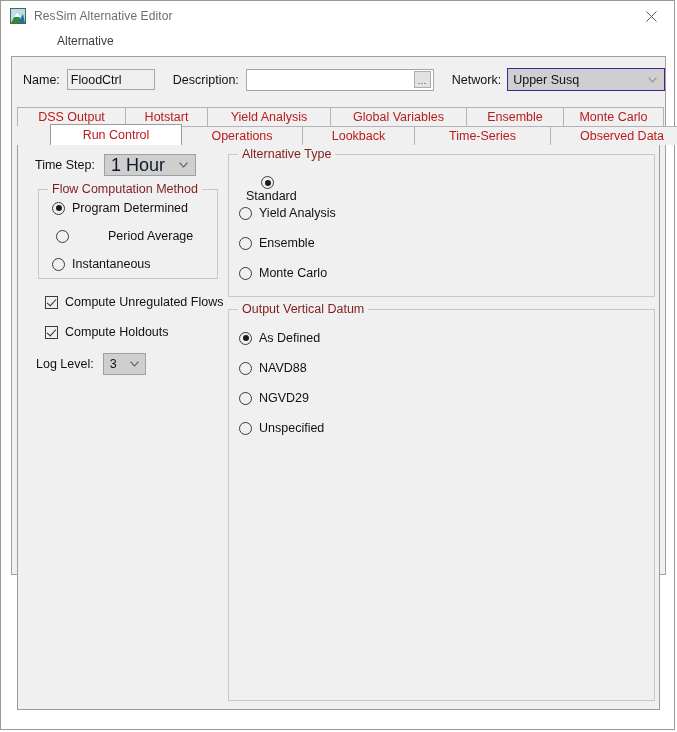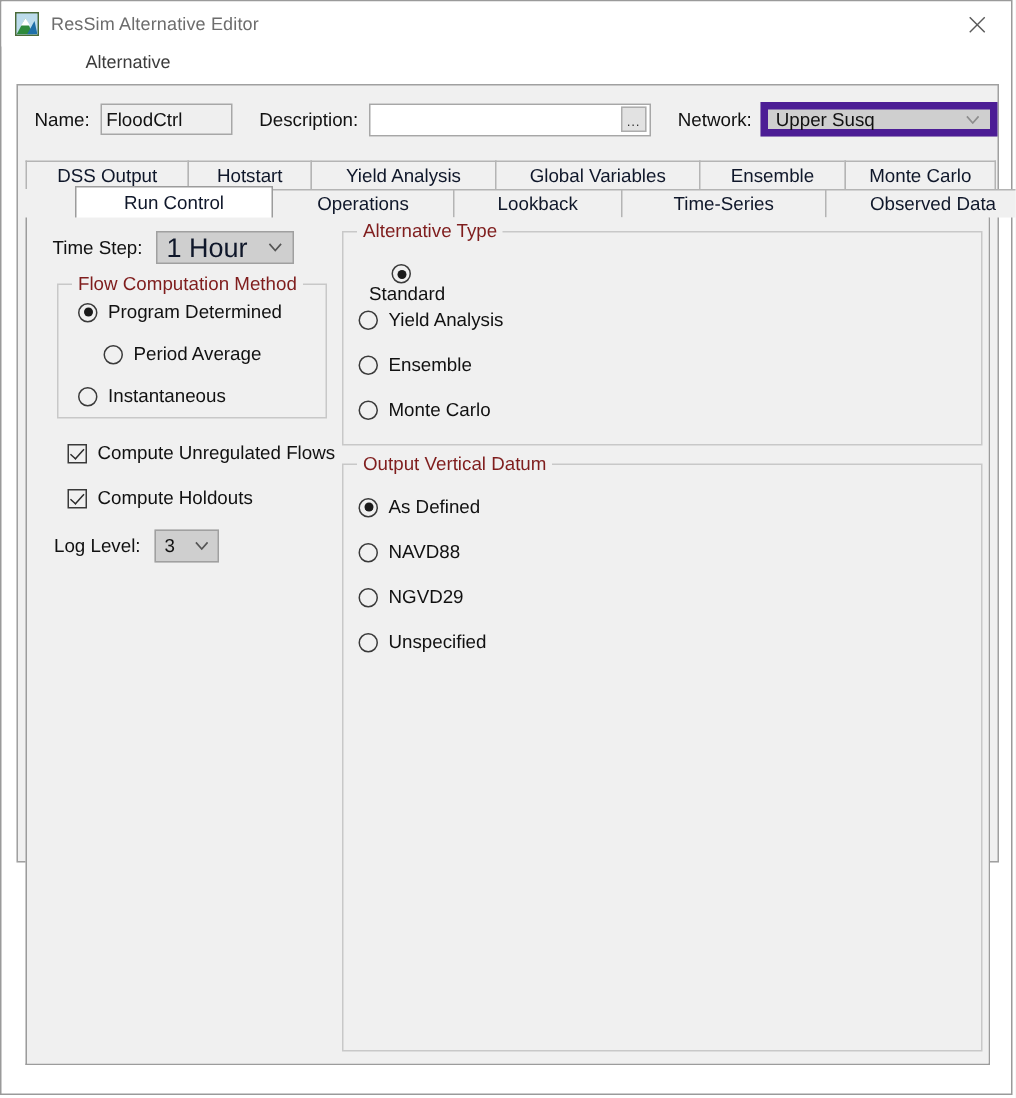--- a/index.html
+++ b/index.html
@@ -158,21 +158,21 @@
     text-align: center;
     padding-top: 5px;
     letter-spacing: 0.5px;
   }
   #network-label { margin-left: 18px; }
   #network-combo {
     margin-left: 6px;
     width: 175px;
     height: 23px;
     background: #cfcfcf;
-    border: 5px solid #4c1d95;
+    border: 1px solid #4c1d95;
     box-sizing: border-box;
     display: flex;
     align-items: center;
     position: relative;
   }
   #network-combo .combo-value {
     font-size: 12.5px;
     color: #111;
     padding-left: 5px;
   }
@@ -201,21 +201,21 @@
     flex: none;
     height: 19px;
     background: #f0f0f0;
     border: 1px solid #b4b4b4;
     border-bottom: none;
     box-sizing: border-box;
     display: flex;
     align-items: center;
     justify-content: center;
     font-size: 12.5px;
-    color: #0f172a;
+    color: #b91c1c;
     margin-right: -1px;
     padding: 0 4px;
   }
   .tab.selected {
     background: #ffffff;
     border-color: #9c9c9c;
     position: relative;
     z-index: 3;
     margin-left: 33px;
   }
@@ -454,21 +454,21 @@
           </div>
         </div>
 
         <div class="groupbox" id="flow-group">
           <span class="gb-title">Flow Computation Method</span>
 
           <div class="radio-row" style="left:13px; top:11px;">
             <span class="radio checked"></span>
             <span class="radio-label">Program Determined</span>
           </div>
-          <div class="radio-row" style="left:30px; top:39px;">
+          <div class="radio-row" style="left:17px; top:39px;gap:32px;">
             <span class="radio"></span>
             <span class="radio-label">Period Average</span>
           </div>
           <div class="radio-row" style="left:13px; top:67px;">
             <span class="radio"></span>
             <span class="radio-label">Instantaneous</span>
           </div>
         </div>
 
         <div class="check-row" id="chk-unreg">

